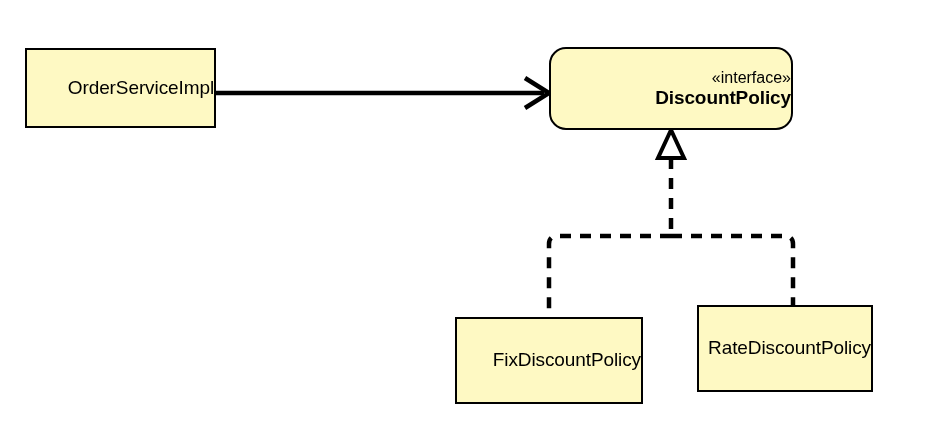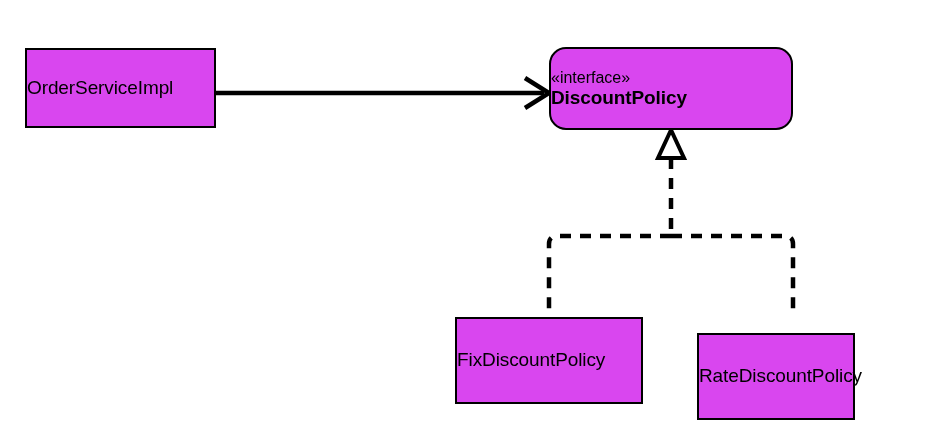--- a/index.html
+++ b/index.html
@@ -22,25 +22,25 @@
     position: absolute;
     left: 0;
     top: 0;
     width: 936px;
     height: 442px;
     pointer-events: none;
   }
   .uml-node {
     position: absolute;
     box-sizing: border-box;
-    background: #d946ef;
+    background: #fef9c3;
     border: 2px solid #000000;
     display: flex;
     flex-direction: column;
-    align-items: flex-start;
+    align-items: flex-end;
     justify-content: center;
     text-align: center;
     color: #000000;
     z-index: 2;
   }
   .node-name {
     font-size: 19px;
     line-height: 1.18;
     letter-spacing: -0.1px;
     white-space: nowrap;
@@ -53,21 +53,21 @@
   }
   .node-name.bold {
     font-weight: 700;
     font-size: 19px;
   }
 
   
   #node-orderserviceimpl { left: 25px;  top: 48px;  width: 191px; height: 80px; }
   #node-discountpolicy   { left: 549px; top: 47px;  width: 244px; height: 83px; border-radius: 17px; }
   #node-fixdiscountpolicy  { left: 455px; top: 317px; width: 188px; height: 87px; }
-  #node-ratediscountpolicy { left: 697px; top: 333px; width: 158px; height: 87px; }
+  #node-ratediscountpolicy { left: 697px; top: 305px; width: 176px; height: 87px; }
 </style>
 </head>
 <body>
 
 <div id="canvas">
 
   <svg id="edge-layer" viewBox="0 0 936 442" width="936" height="442" xmlns="http://www.w3.org/2000/svg">
 
     <g>
       <line x1="216" y1="93" x2="544" y2="93" stroke="#000000" stroke-width="4.5" stroke-linecap="butt"></line>

